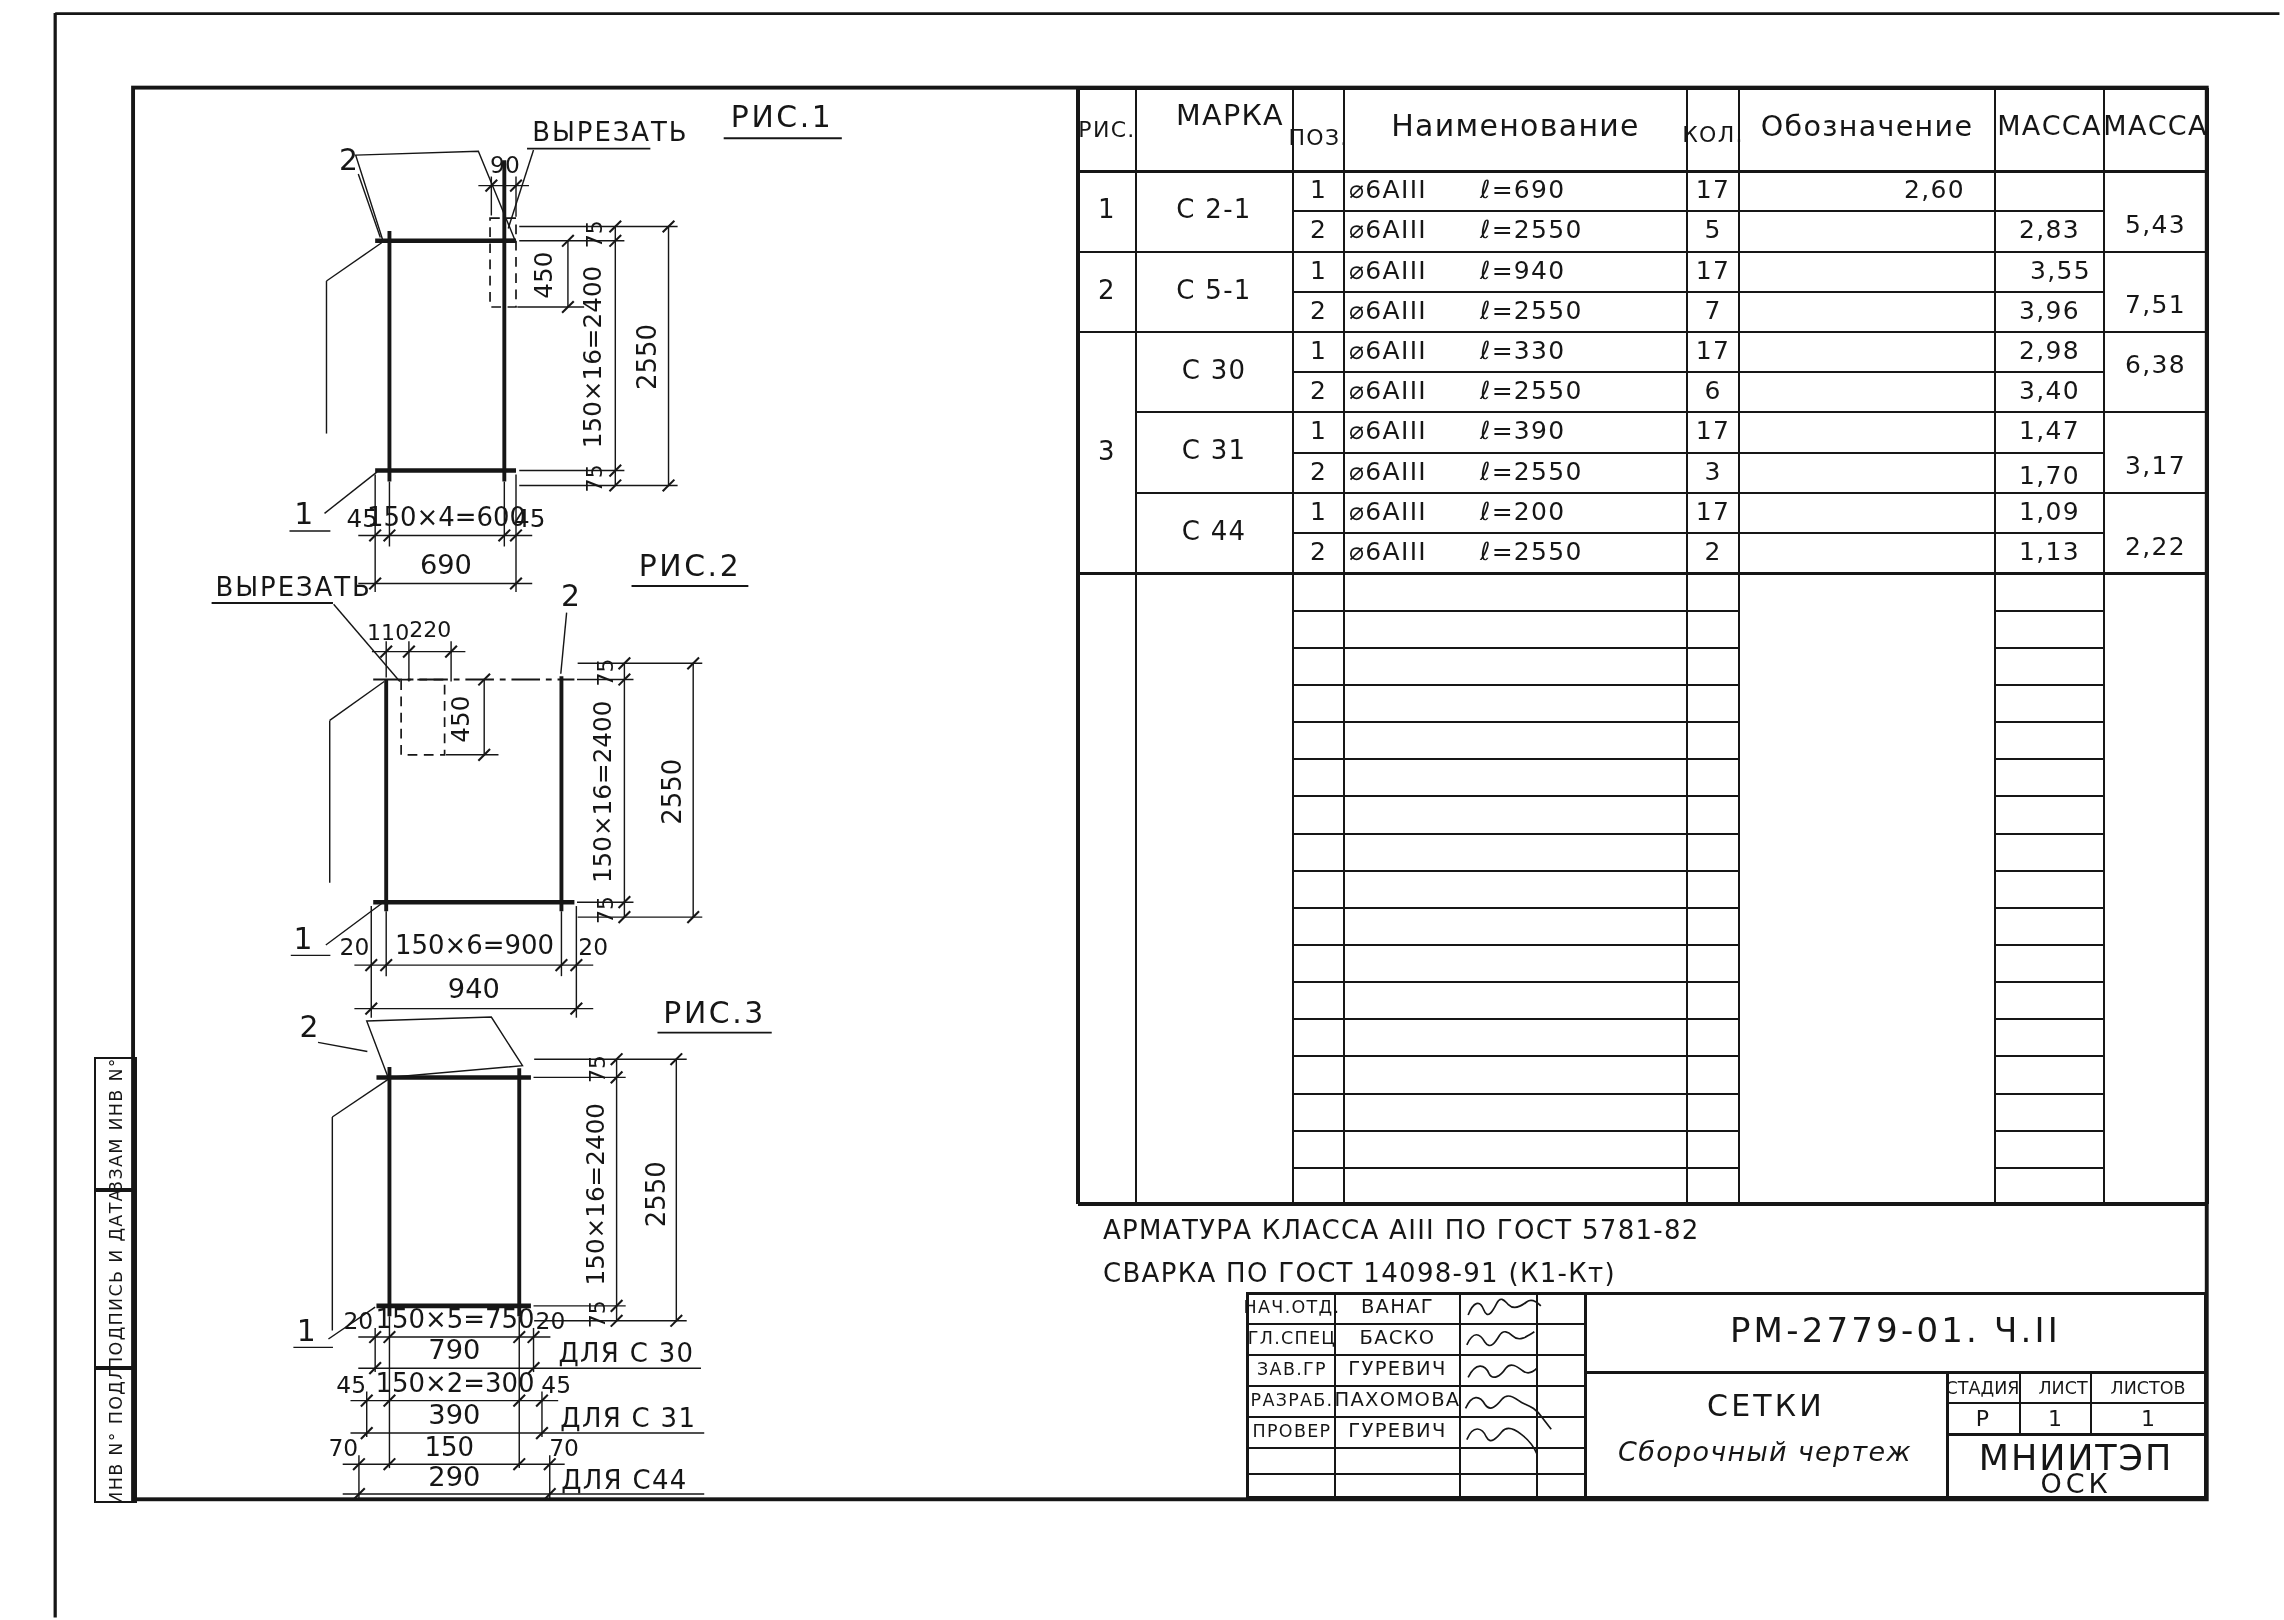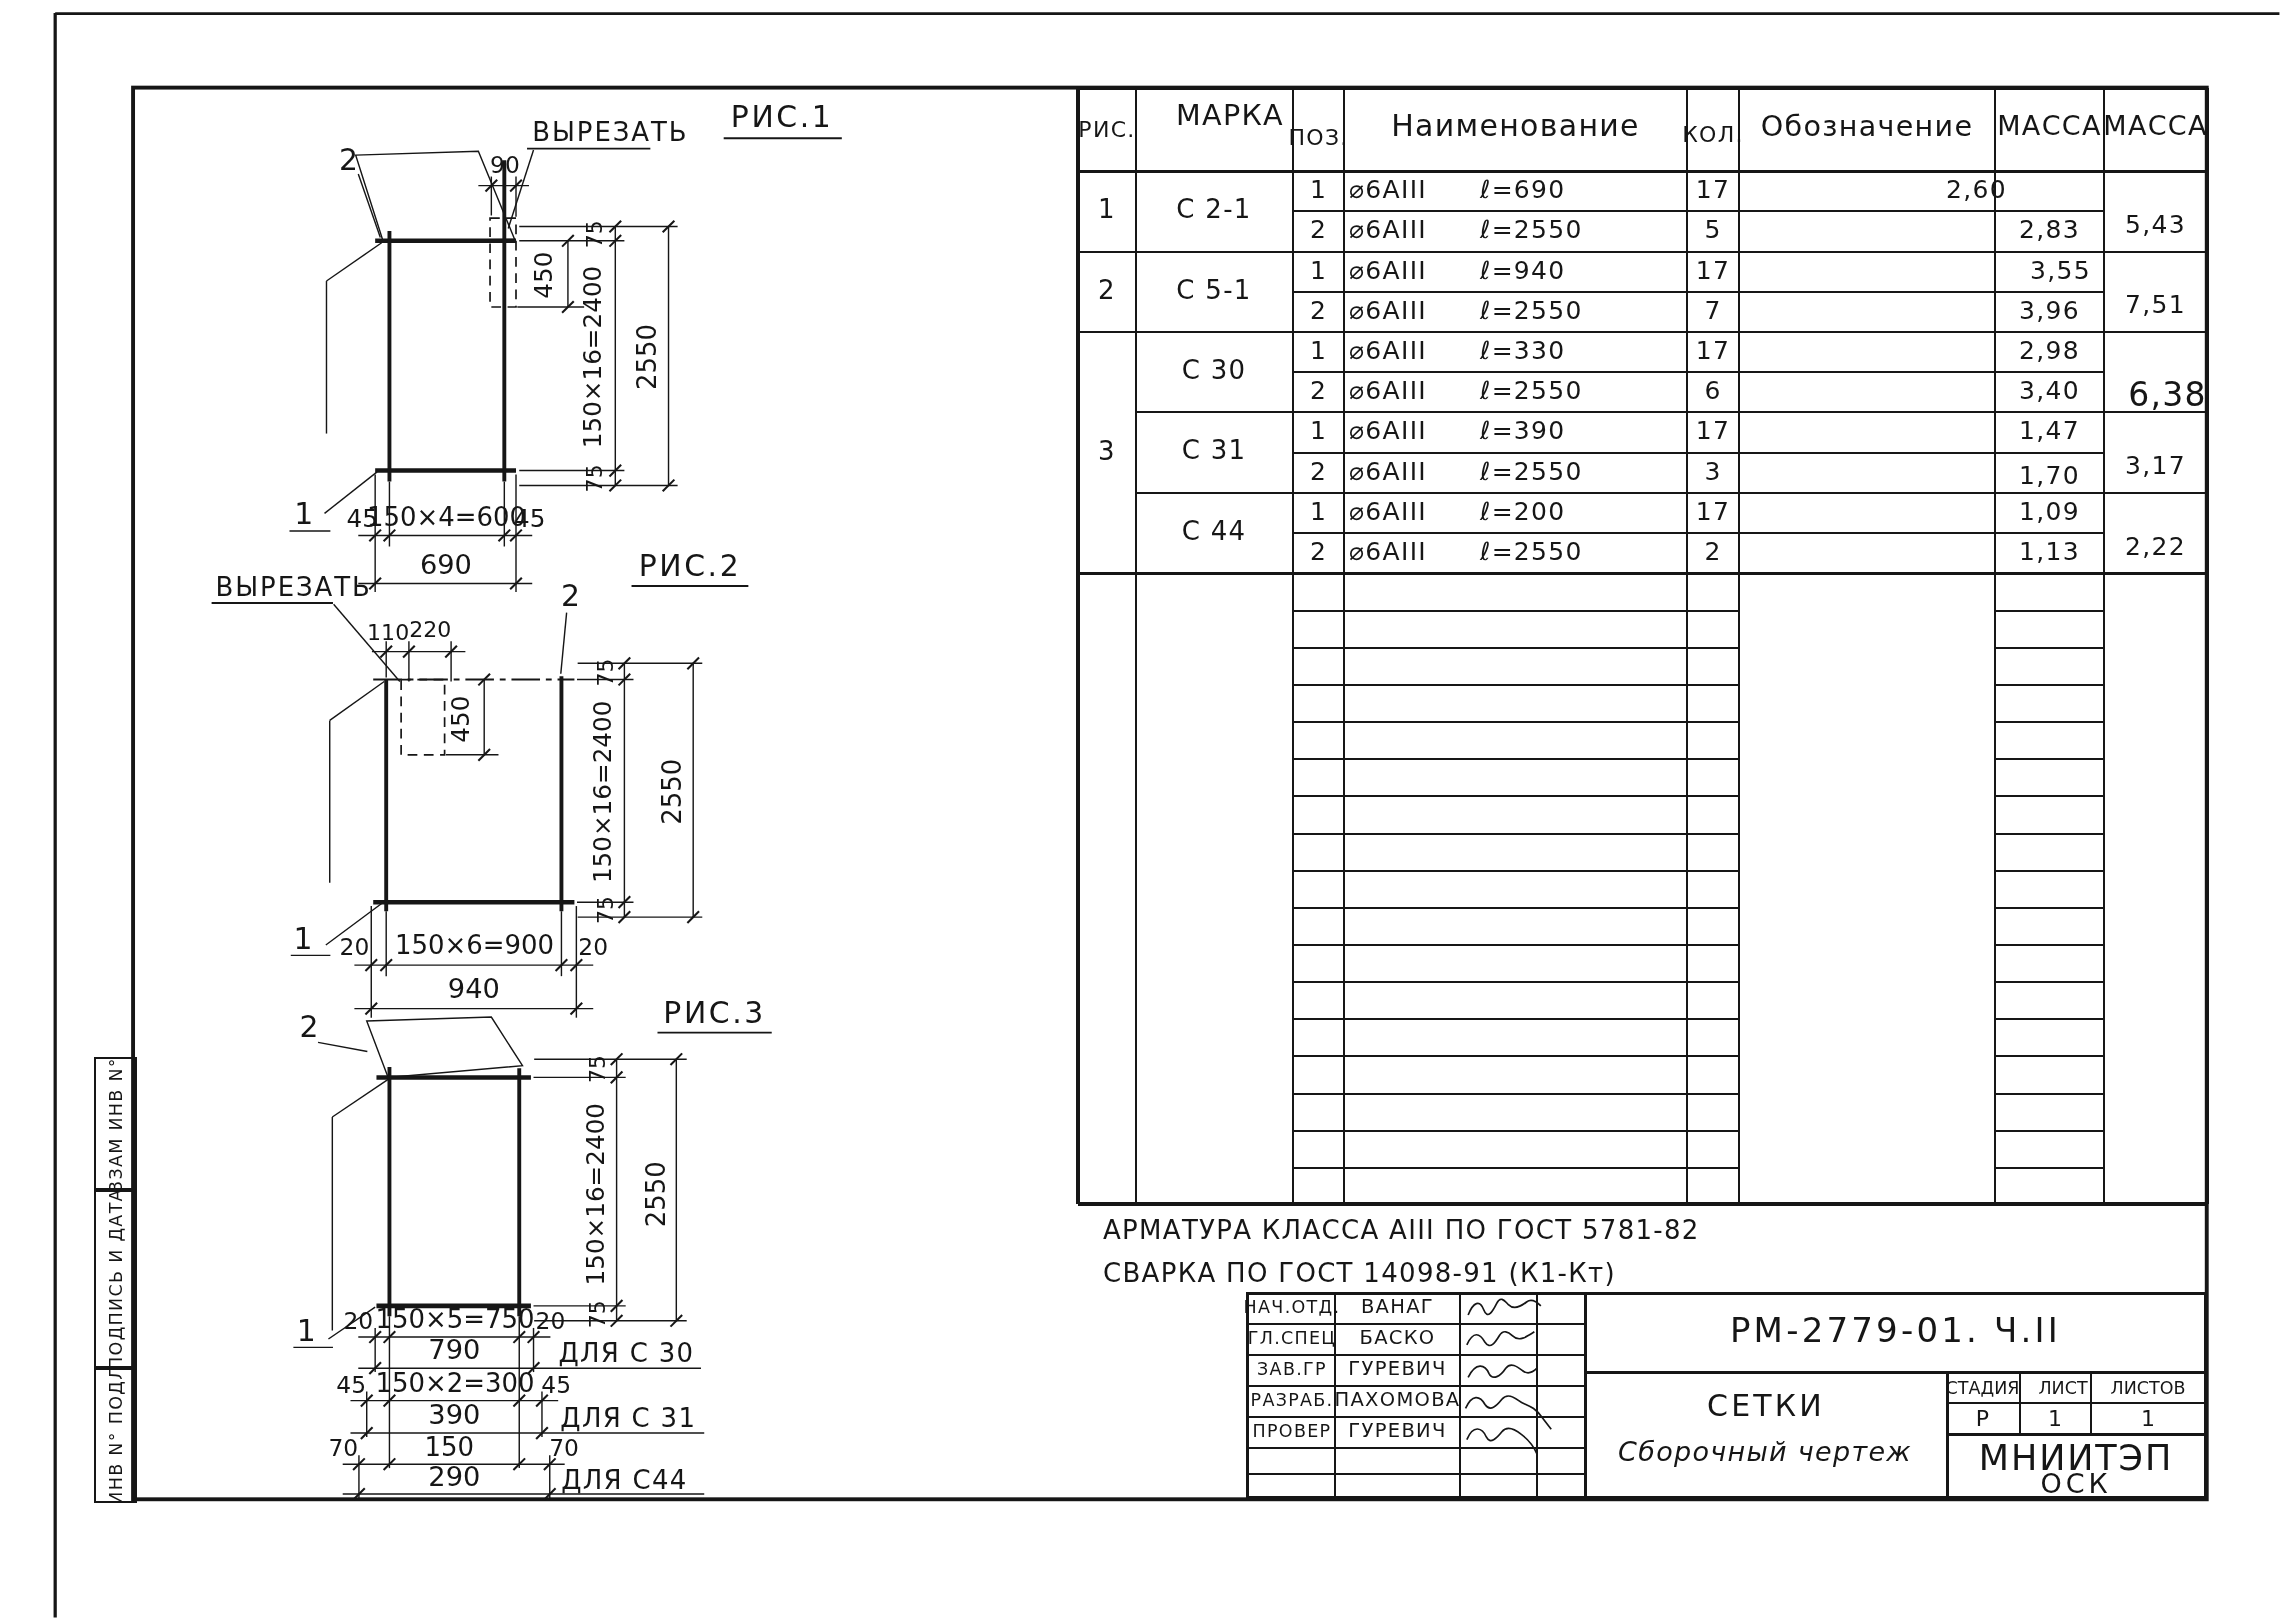--- a/index.html
+++ b/index.html
@@ -347,21 +347,21 @@
       <div class="txt hand" style="left: 1293px; top: 121px; width: 51px; height: 34px; font-size: 22px;">ПОЗ.</div>
       <div class="txt hand" style="left: 1344px; top: 106px; width: 343px; height: 40px; font-size: 30px;">Наименование</div>
       <div class="txt hand" style="left: 1687px; top: 117px; width: 52px; height: 36px; font-size: 22px;">КОЛ.</div>
       <div class="txt hand" style="left: 1739px; top: 106px; width: 256px; height: 40px; font-size: 28.6px;">Обозначение</div>
       <div class="txt hand" style="left: 1995px; top: 106px; width: 109px; height: 40px; font-size: 27px;">МАССА</div>
       <div class="txt hand" style="left: 2104px; top: 106px; width: 103px; height: 40px; font-size: 27px;">МАССА</div>
       <div class="txt hand" style="left: 1293px; top: 170px; width: 51px; height: 40px; font-size: 25px;">1</div>
       <div class="txt hand left" style="left: 1349px; top: 170px; width: 110px; height: 40px; font-size: 25px;">⌀6АIII</div>
       <div class="txt hand left" style="left: 1480px; top: 170px; width: 143px; height: 40px; font-size: 25px;">ℓ=690</div>
       <div class="txt hand" style="left: 1687px; top: 170px; width: 52px; height: 40px; font-size: 25px;">17</div>
-      <div class="txt hand" style="left: 1922px; top: 170px; width: 109px; height: 40px; font-size: 25px;">2,60</div>
+      <div class="txt hand" style="left: 1880px; top: 170px; width: 109px; height: 40px; font-size: 25px;">2,60</div>
       <div class="txt hand" style="left: 1293px; top: 210px; width: 51px; height: 40px; font-size: 25px;">2</div>
       <div class="txt hand left" style="left: 1349px; top: 210px; width: 110px; height: 40px; font-size: 25px;">⌀6АIII</div>
       <div class="txt hand left" style="left: 1480px; top: 210px; width: 143px; height: 40px; font-size: 25px;">ℓ=2550</div>
       <div class="txt hand" style="left: 1687px; top: 210px; width: 52px; height: 40px; font-size: 25px;">5</div>
       <div class="txt hand" style="left: 1995px; top: 210px; width: 109px; height: 40px; font-size: 25px;">2,83</div>
       <div class="txt hand" style="left: 1293px; top: 251px; width: 51px; height: 40px; font-size: 25px;">1</div>
       <div class="txt hand left" style="left: 1349px; top: 251px; width: 110px; height: 40px; font-size: 25px;">⌀6АIII</div>
       <div class="txt hand left" style="left: 1480px; top: 251px; width: 143px; height: 40px; font-size: 25px;">ℓ=940</div>
       <div class="txt hand" style="left: 1687px; top: 251px; width: 52px; height: 40px; font-size: 25px;">17</div>
       <div class="txt hand" style="left: 1995px; top: 251px; width: 109px; height: 40px; font-size: 25px; padding-left: 11px;">3,55</div>
@@ -398,21 +398,21 @@
       <div class="txt hand" style="left: 1293px; top: 532px; width: 51px; height: 40px; font-size: 25px;">2</div>
       <div class="txt hand left" style="left: 1349px; top: 532px; width: 110px; height: 40px; font-size: 25px;">⌀6АIII</div>
       <div class="txt hand left" style="left: 1480px; top: 532px; width: 143px; height: 40px; font-size: 25px;">ℓ=2550</div>
       <div class="txt hand" style="left: 1687px; top: 532px; width: 52px; height: 40px; font-size: 25px;">2</div>
       <div class="txt hand" style="left: 1995px; top: 532px; width: 109px; height: 40px; font-size: 25px;">1,13</div>
       <div class="txt hand" style="left: 1136px; top: 170px; width: 156px; height: 80px; font-size: 26px;">С 2-1</div>
       <div class="txt hand" style="left: 2104px; top: 200px; width: 103px; height: 51px; font-size: 25px;">5,43</div>
       <div class="txt hand" style="left: 1136px; top: 251px; width: 156px; height: 80px; font-size: 26px;">С 5-1</div>
       <div class="txt hand" style="left: 2104px; top: 280px; width: 103px; height: 51px; font-size: 25px;">7,51</div>
       <div class="txt hand" style="left: 1136px; top: 331px; width: 156px; height: 80px; font-size: 26px;">С 30</div>
-      <div class="txt hand" style="left: 2104px; top: 370px; width: 103px; height: 51px; font-size: 33px; margin-left: 12px;">6,38</div>
+      <div class="txt hand" style="left: 2104px; top: 340px; width: 103px; height: 51px; font-size: 25px;">6,38</div>
       <div class="txt hand" style="left: 1136px; top: 411px; width: 156px; height: 80px; font-size: 26px;">С 31</div>
       <div class="txt hand" style="left: 2104px; top: 441px; width: 103px; height: 51px; font-size: 25px;">3,17</div>
       <div class="txt hand" style="left: 1136px; top: 492px; width: 156px; height: 80px; font-size: 26px;">С 44</div>
       <div class="txt hand" style="left: 2104px; top: 522px; width: 103px; height: 51px; font-size: 25px;">2,22</div>
       <div class="txt hand" style="left: 1078px; top: 170px; width: 58px; height: 80px; font-size: 26px;">1</div>
       <div class="txt hand" style="left: 1078px; top: 251px; width: 58px; height: 80px; font-size: 26px;">2</div>
       <div class="txt hand" style="left: 1078px; top: 331px; width: 58px; height: 241px; font-size: 26px;">3</div>
     </div>
 
   <div class="txt left hand" style="left:1103px;top:1215px;width:909px;height:32px;font-size:26px;">АРМАТУРА КЛАССА АIII ПО ГОСТ 5781-82</div>

